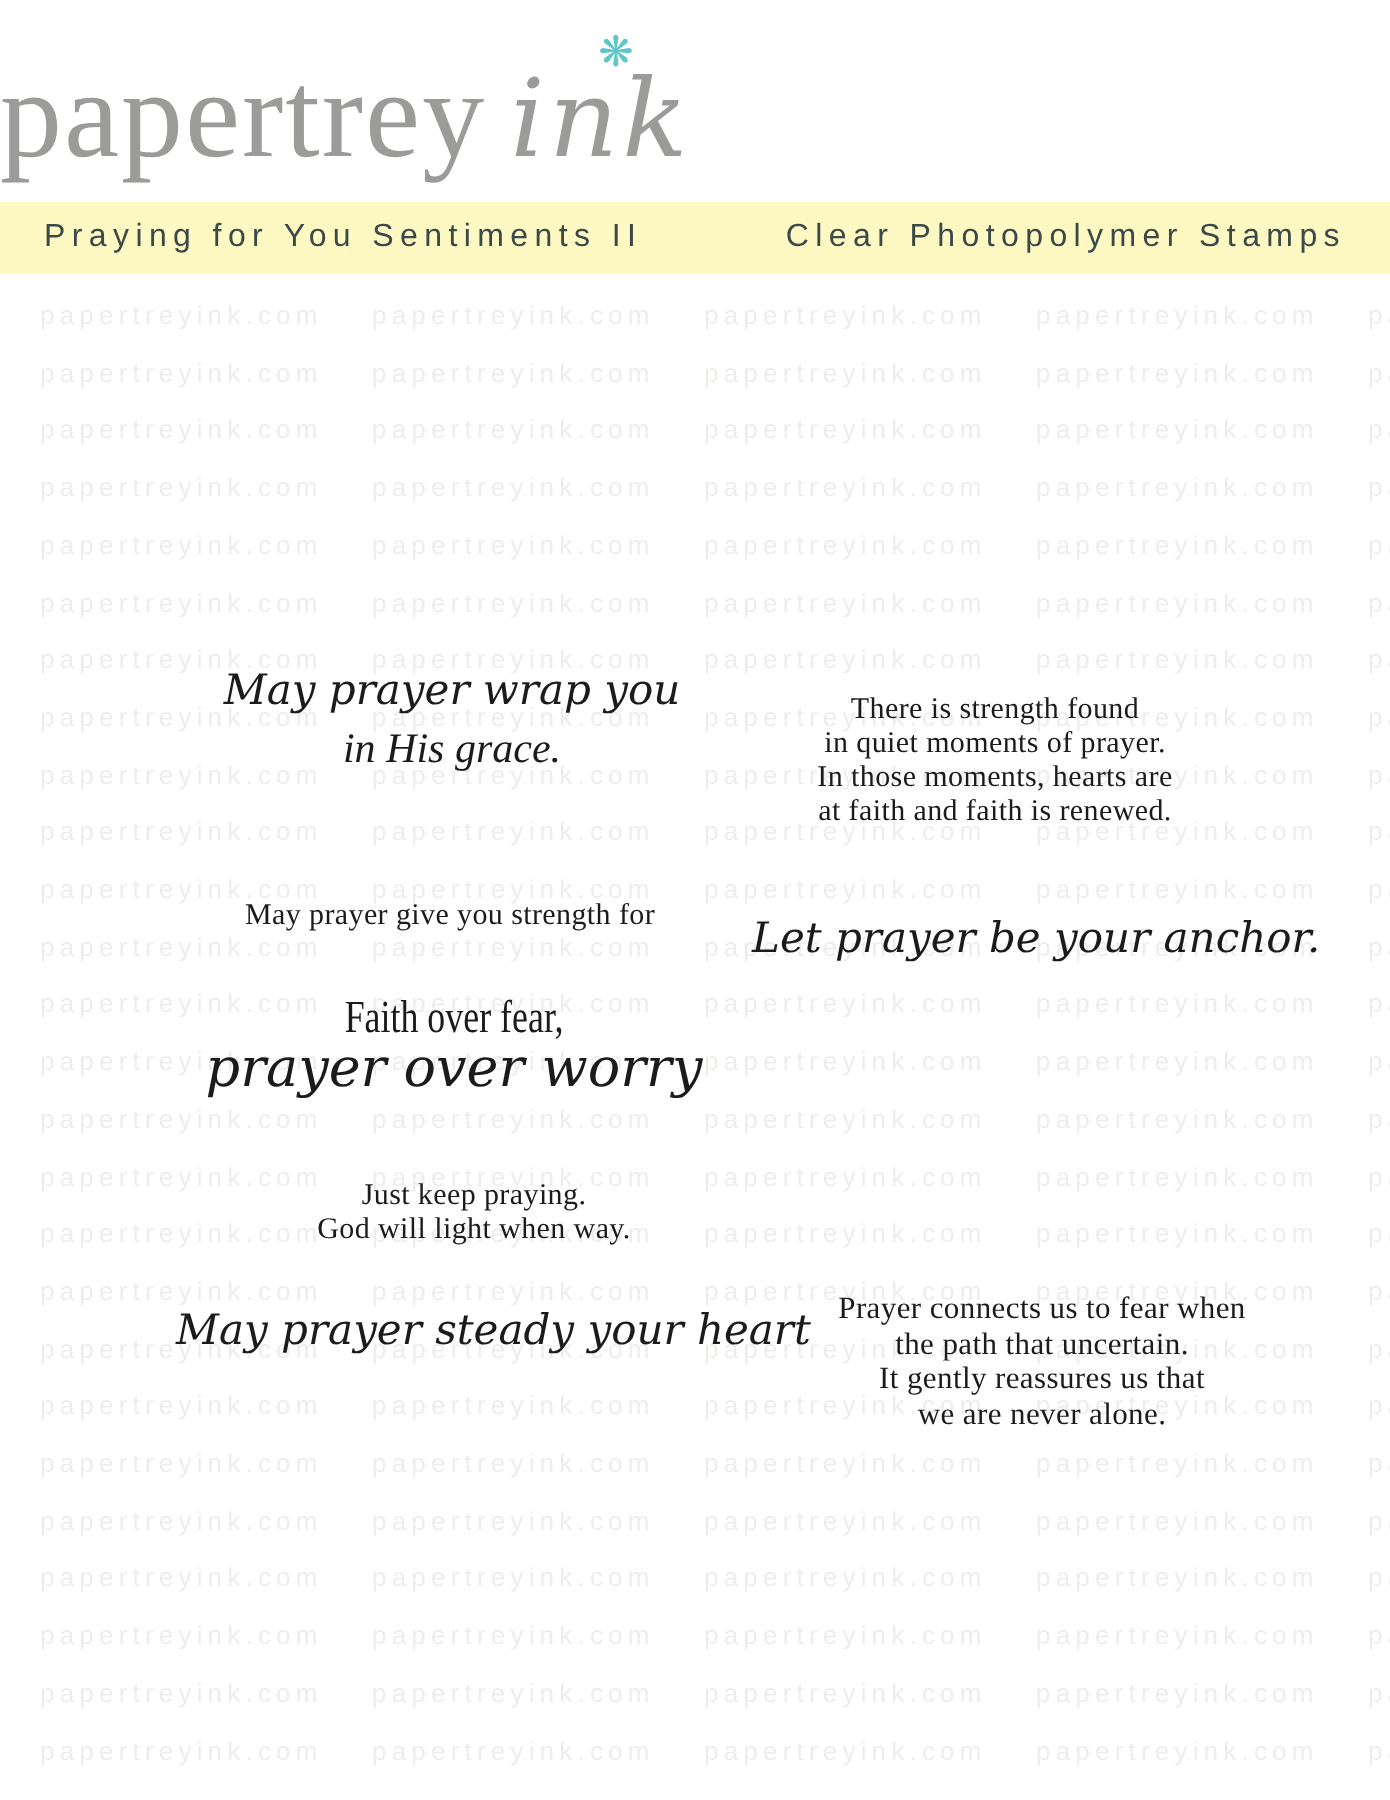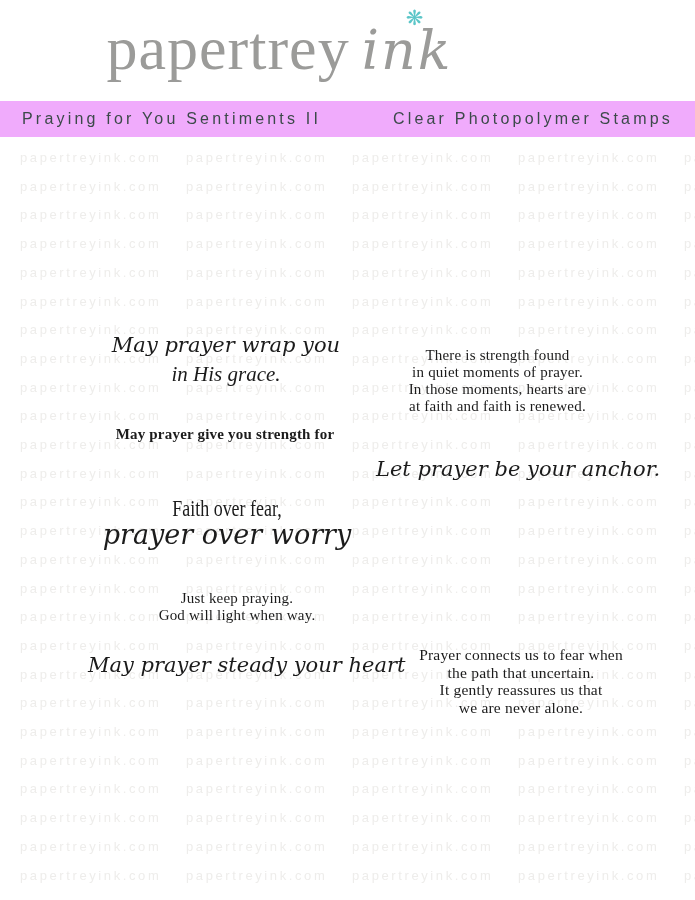--- a/index.html
+++ b/index.html
@@ -8,22 +8,22 @@
     width: 695px;
     height: 900px;
     background: #ffffff;
     overflow: hidden;
     font-family: "Liberation Sans", sans-serif;
   }
 
   
   #logo {
     position: absolute;
-    top: 8px; left: 0; width: 559px; height: 93px;
-    display: flex; align-items: flex-start; justify-content: center;
+    top: 18px; left: 0; width: 559px; height: 93px;
+    display: flex; align-items: flex-start; justify-content: flex-start;
   }
   #logo-inner { position: relative; display: inline-flex; align-items: baseline; }
   #brand-main {
     font-family: "Liberation Serif", serif;
     font-size: 62px; line-height: 80px;
     color: #9b9b99; letter-spacing: 1px;
   }
   #brand-accent-wrap { position: relative; margin-left: 12px; }
   #brand-accent {
     font-family: "DejaVu Serif", serif; font-style: italic;
@@ -33,21 +33,21 @@
   #brand-flower {
     position: absolute; top: -4px; left: 44px;
     font-size: 21px; line-height: 21px;
     color: #5cc6c8; font-style: normal;
   }
 
   
   #banner {
     position: absolute; top: 101px; left: 0;
     width: 695px; height: 36px;
-    background: #f0abfc;
+    background: #fef9c3;
     display: flex; align-items: center; justify-content: space-between;
     box-sizing: border-box; padding: 0 22px;
   }
   .banner-text {
     font-size: 16px; color: #3b4949;
     letter-spacing: 3.2px; font-weight: 400;
     white-space: nowrap;
   }
 
   
@@ -74,21 +74,21 @@
     transform: scaleX(0.78); transform-origin: 50% 50%;
     white-space: nowrap;
   }
 
   #stamp-wrap-grace { left: 86px; top: 331px; width: 280px; font-size: 21px; line-height: 29px; }
   #stamp-wrap-grace .line-a { text-align: center; }
   #stamp-wrap-grace .line-b { text-align: center; font-family: Liberation Serif, serif; }
 
   #stamp-strength-found { left: 380px; top: 347px; width: 235px; }
 
-  #stamp-strength-tomorrow { left: 108px; top: 425px; width: 234px; line-height: 18px; font-weight: bold; }
+  #stamp-strength-tomorrow { left: 108px; top: 449px; width: 234px; line-height: 18px; }
 
   #stamp-anchor { left: 376px; top: 457px; width: 258px; font-size: 21px; white-space: nowrap; }
 
   #stamp-faith { left: 94px; top: 496px; width: 266px; text-align: center; }
   #stamp-faith .faith-top { font-size: 23px; line-height: 25px; }
   #stamp-faith .faith-bottom { font-size: 27px; line-height: 27px; white-space: nowrap; }
 
   #stamp-keeping { left: 380px; top: 551px; width: 234px; text-align: center; }
   #stamp-keeping .cond { font-size: 22px; line-height: 27px; }
 

